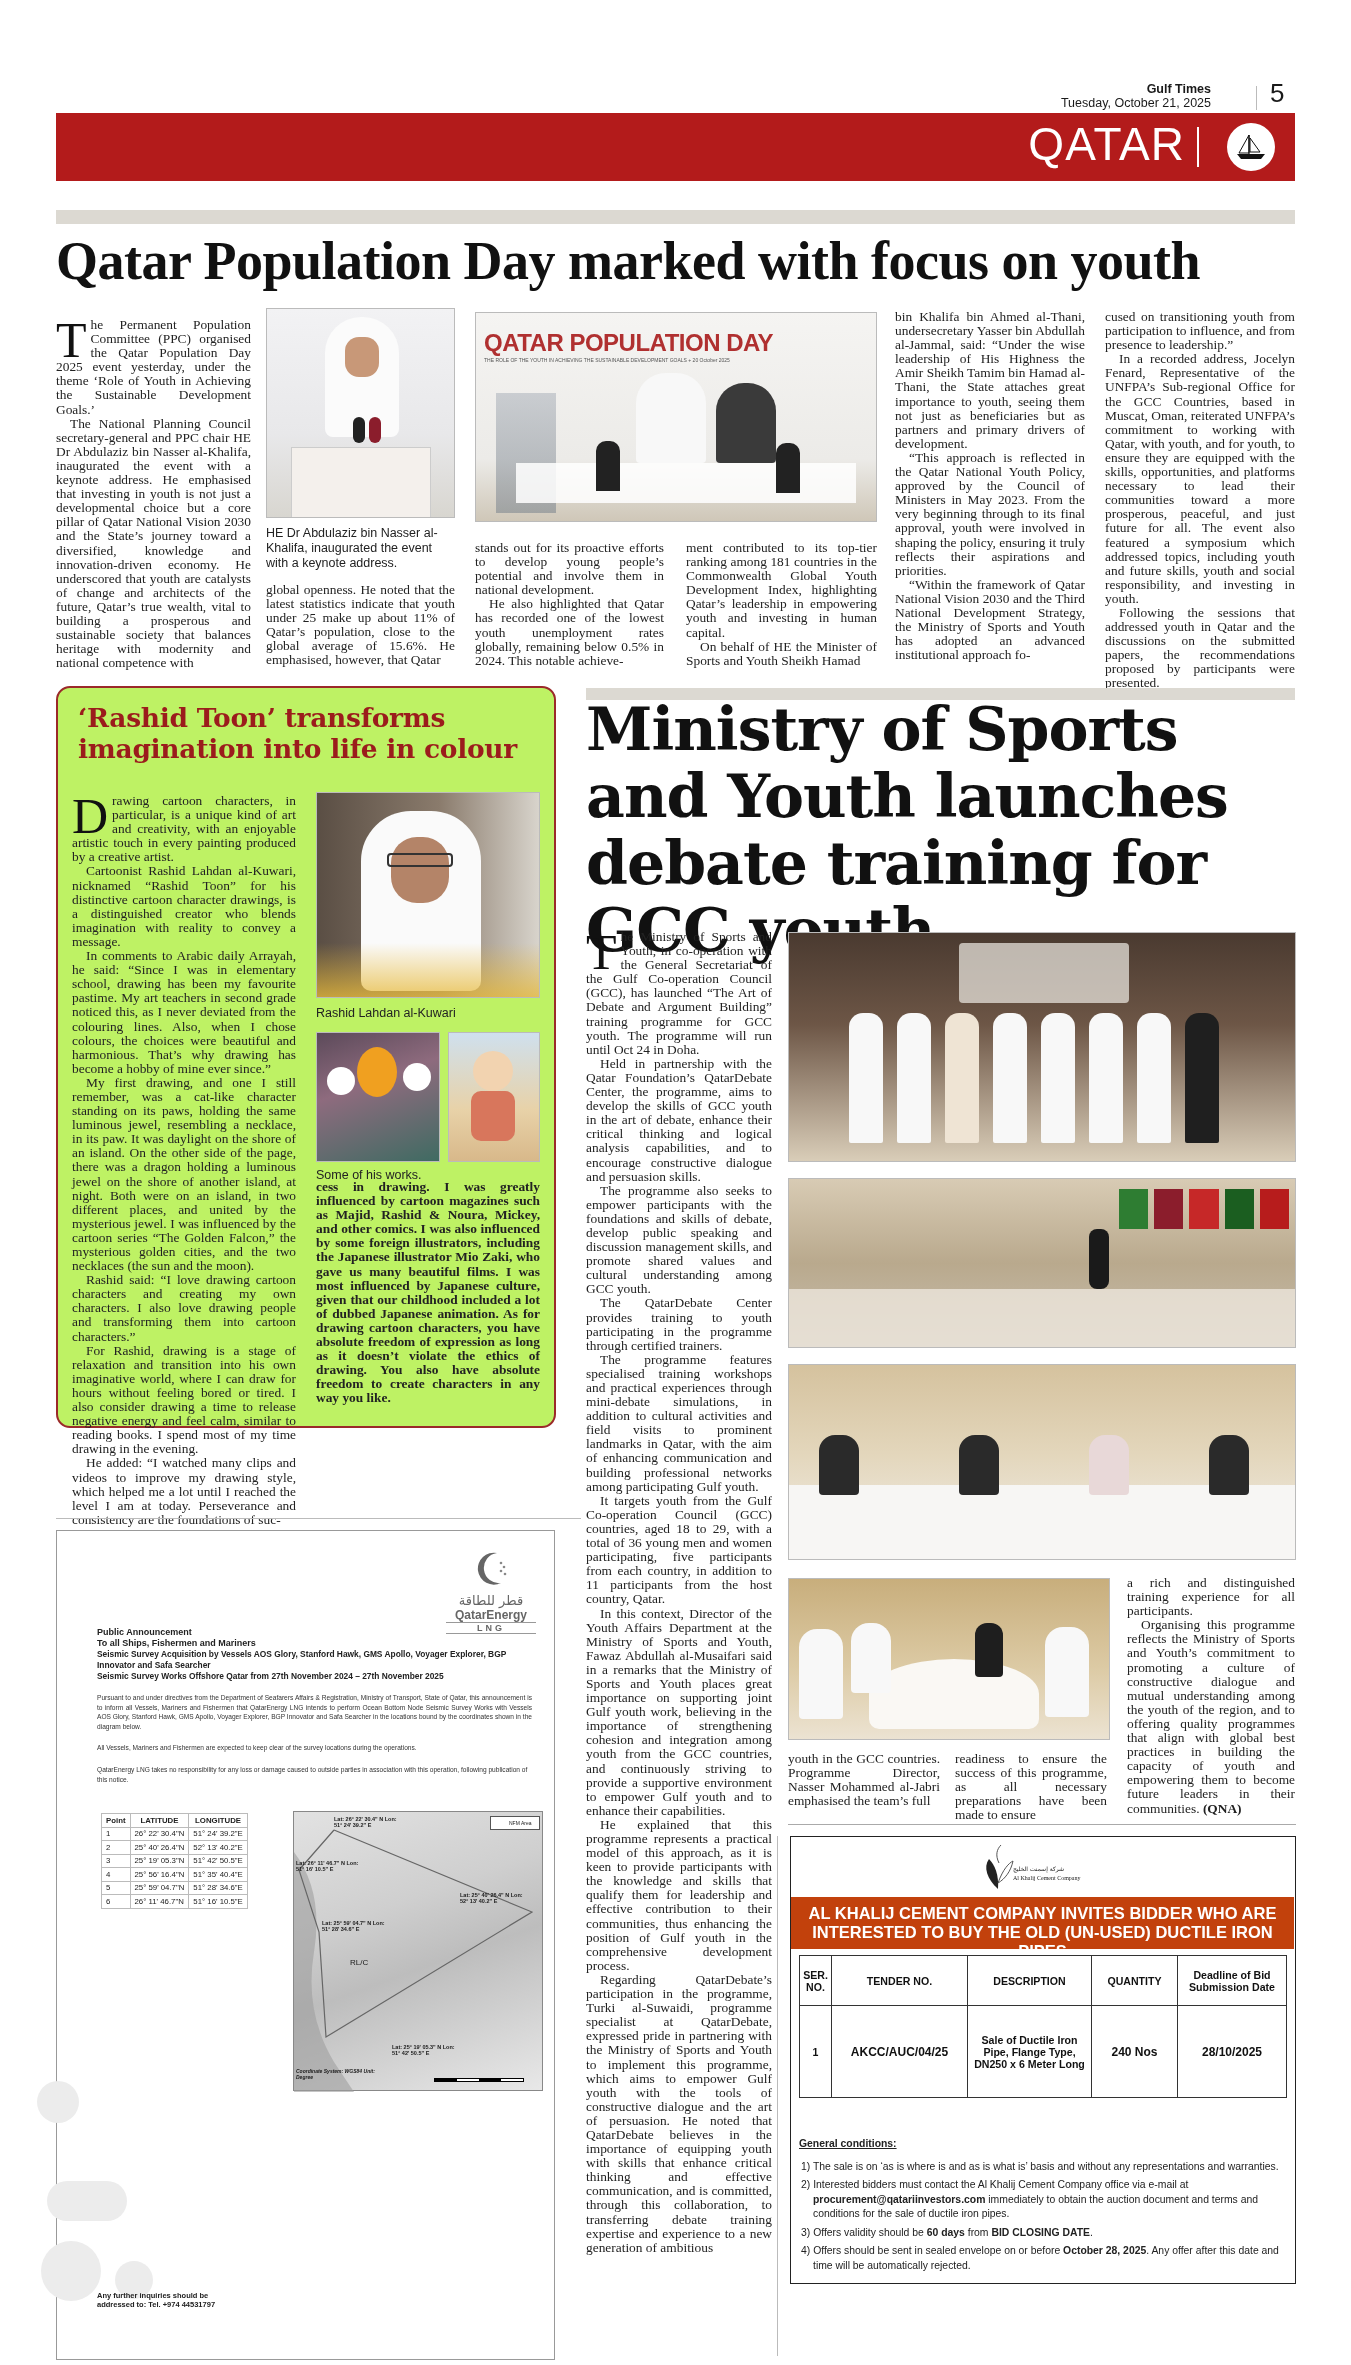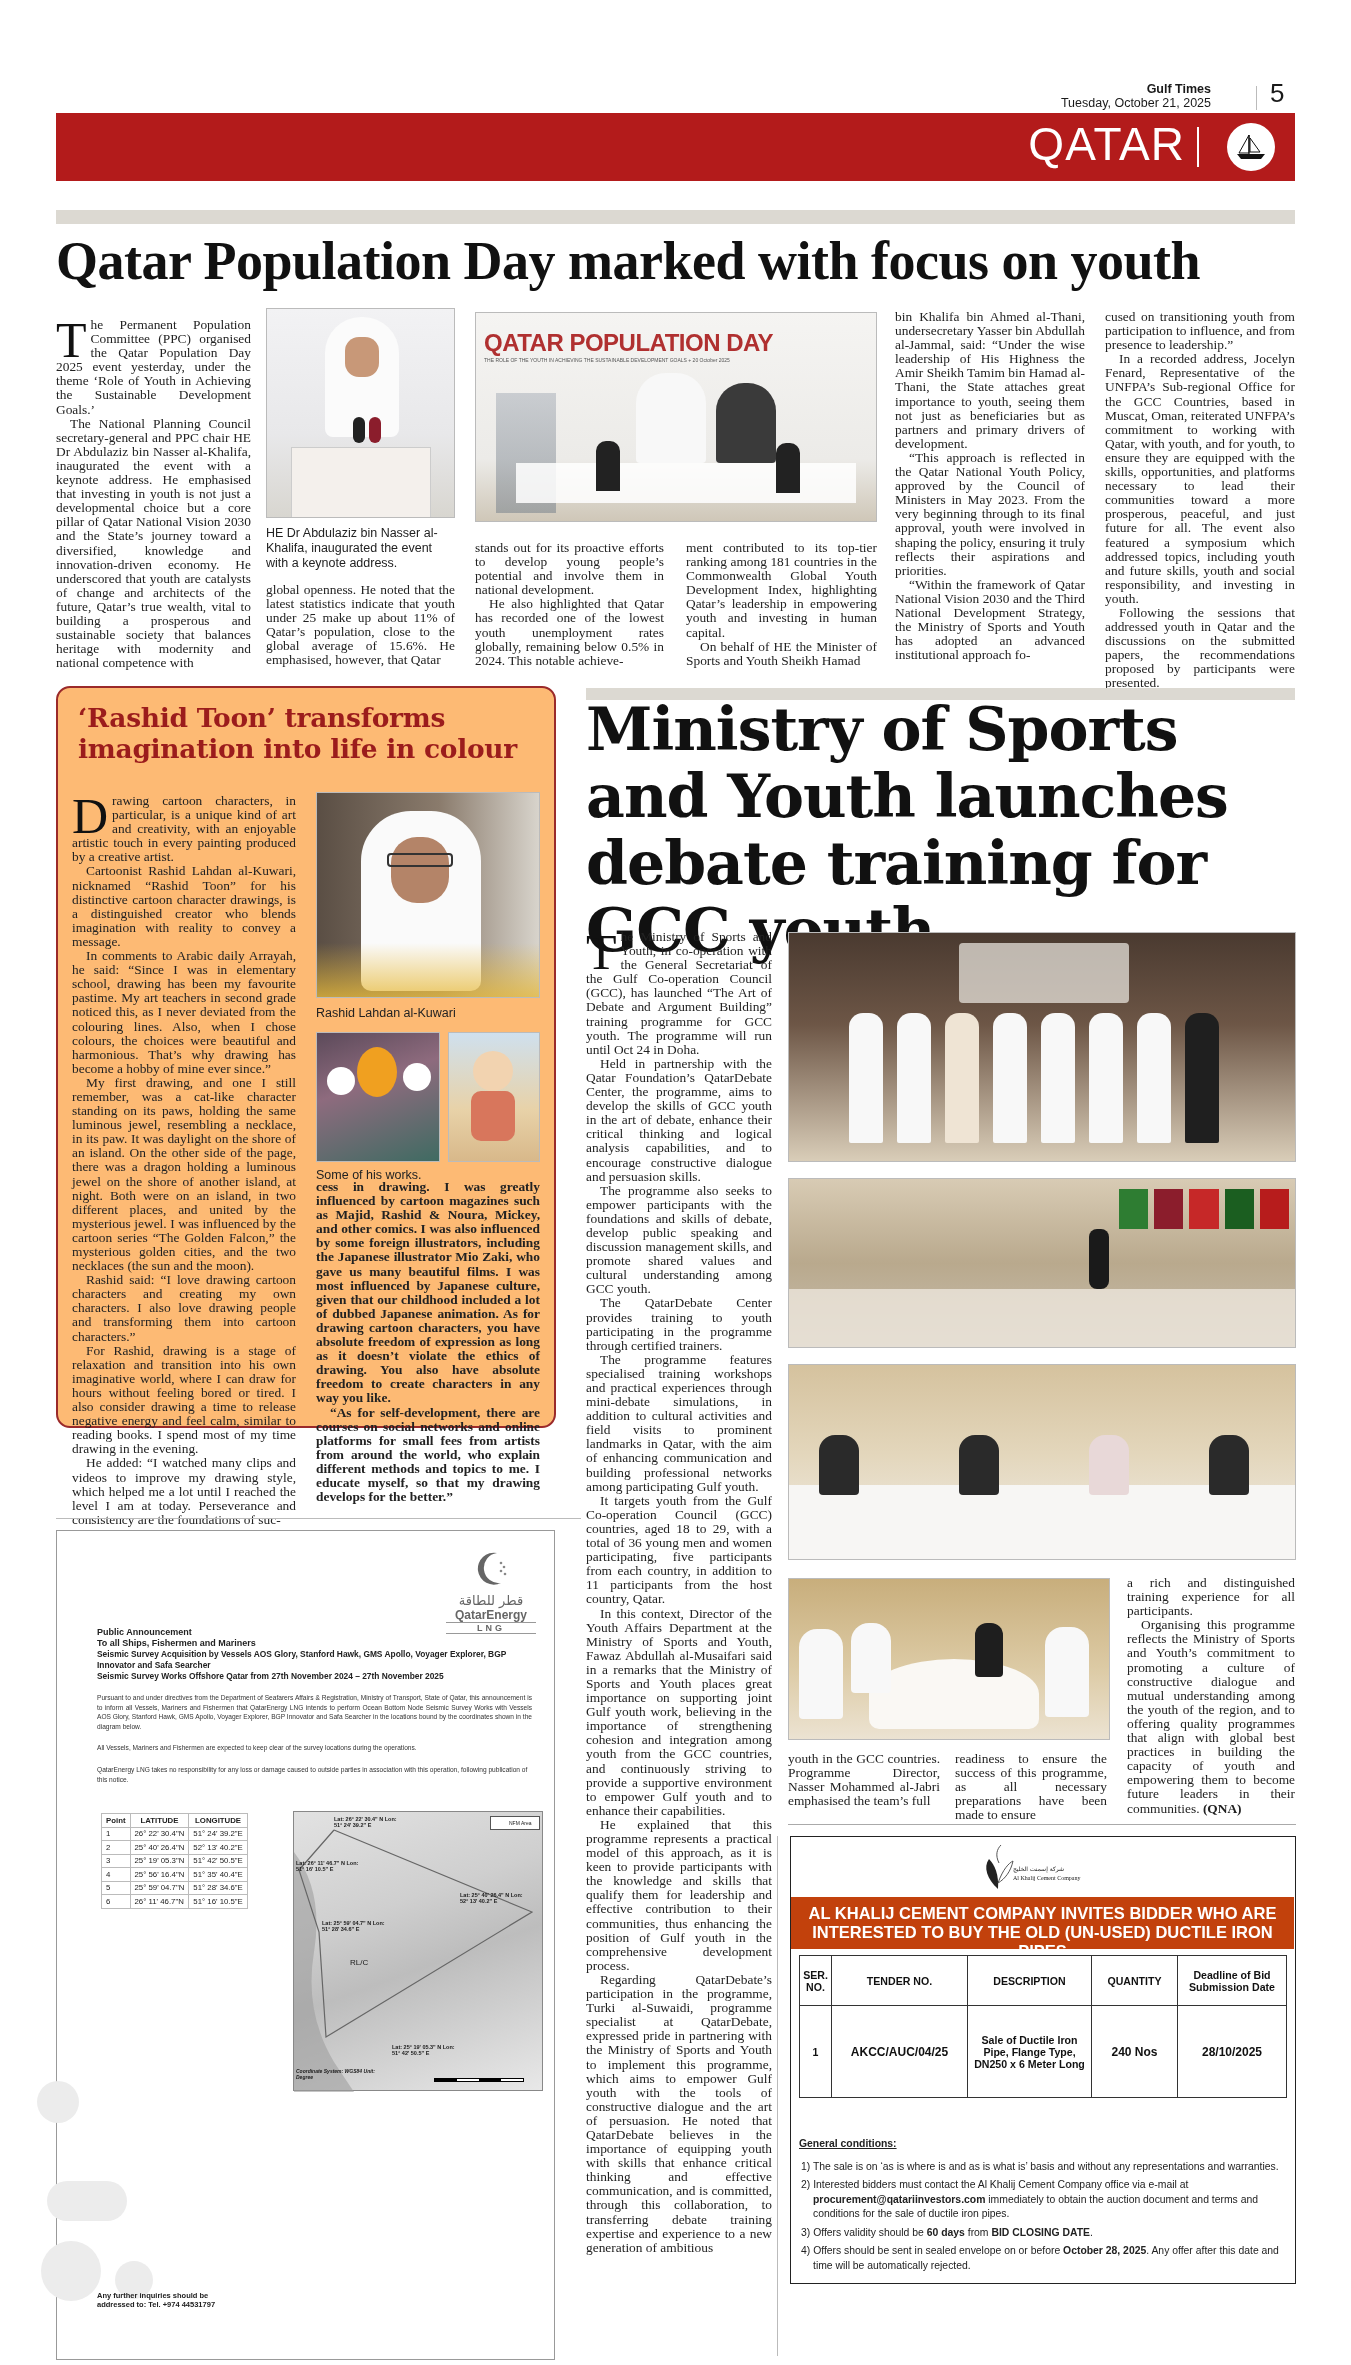--- a/index.html
+++ b/index.html
@@ -19,21 +19,21 @@
   .page-num { left: 1270px; top: 78px; font-family: "Liberation Sans", sans-serif; font-size: 26px; }
   .meta-divider { left: 1256px; top: 86px; width: 1px; height: 24px; background: #bbb; }
   .banner { left: 56px; top: 113px; width: 1239px; height: 68px; background: #b31b1b; }
   .banner-title { right: 110px; top: 4px; font-family: "Liberation Sans", sans-serif; font-size: 46px; font-weight: 300; color: #fff; letter-spacing: 1px; }
   .banner-sep { right: 96px; top: 14px; width: 2px; height: 40px; background: #fff; }
   .banner-logo { right: 20px; top: 10px; width: 48px; height: 48px; border-radius: 50%; background: #fff; display: flex; align-items: center; justify-content: center; }
   .grey-band { left: 56px; top: 210px; width: 1239px; height: 14px; background: #dcd9d2; }
   .headline1 { left: 56px; top: 230px; font-family: "Liberation Serif", serif; font-size: 54px; color: #111; letter-spacing: -0.5px; }
 
   
-  .rashid-box { left: 56px; top: 686px; width: 500px; height: 742px; border: 2px solid #9b2a2a; border-radius: 14px; background: #fdba74; }
+  .rashid-box { left: 56px; top: 686px; width: 500px; height: 742px; border: 2px solid #9b2a2a; border-radius: 14px; background: #bef264; }
   .rashid-title { left: 20px; top: 14px; font-family: "DejaVu Serif", serif; font-weight: bold; font-size: 26.5px; line-height: 31px; color: #9b1c1c; letter-spacing: -0.3px; }
 
   .headline2 { left: 586px; top: 696px; width: 720px; font-family: "DejaVu Serif", serif; font-weight: bold; font-size: 60px; line-height: 67px; color: #111; letter-spacing: -1px; }
   .grey-band2 { left: 586px; top: 688px; width: 709px; height: 12px; background: #dcd9d2; }
 
   
   .qe-ad { left: 56px; top: 1530px; width: 499px; height: 830px; border: 1px solid #999; background: #fff; }
   .qe-ad .deco { position: absolute; border-radius: 50%; background: #ececec; }
   .qe-head { font-family: "Liberation Sans", sans-serif; font-weight: bold; font-size: 8.4px; line-height: 11px; color: #222; }
   .qe-body { font-family: "Liberation Sans", sans-serif; font-size: 6.6px; line-height: 9.6px; color: #333; }
@@ -151,21 +151,20 @@
     <div style="position:absolute;left:86px;top:30px;width:28px;height:28px;background:#fff;border-radius:50%;"></div>
   </div>
   <div class="photo" style="left:390px; top:344px; width:92px; height:130px; background:linear-gradient(180deg,#cfe0ee 0%,#e8d2a8 60%,#d8b88a 100%);">
     <div style="position:absolute;left:24px;top:18px;width:40px;height:40px;background:#f2d3b0;border-radius:50%;"></div>
     <div style="position:absolute;left:22px;top:58px;width:44px;height:50px;background:#d8765c;border-radius:10px;"></div>
   </div>
   <div class="abs caption" style="left:258px; top:480px;">Some of his works.</div>
 
   <div class="abs body-text" style="left:258px; top:492px; width:224px;font-weight:bold;">
     <p class="first">cess in drawing. I was greatly influenced by cartoon magazines such as Majid, Rashid &amp; Noura, Mickey, and other comics. I was also influenced by some foreign illustrators, including the Japanese illustrator Mio Zaki, who gave us many beautiful films. I was most influenced by Japanese culture, given that our childhood included a lot of dubbed Japanese animation. As for drawing cartoon characters, you have absolute freedom of expression as long as it doesn’t violate the ethics of drawing. You also have absolute freedom to create characters in any way you like.</p>
-    <p>“As for self-development, there are courses on social networks and online platforms for small fees from artists from around the world, who explain different methods and topics to me. I educate myself, so that my drawing develops for the better.”</p>
   </div>
 </div>
 
 <div class="abs grey-band2"></div>
 <h2 class="abs headline2">Ministry of Sports and Youth launches debate training for GCC youth</h2>
 
 <div class="abs body-text" style="left:586px; top:930px; width:186px;">
   <p class="first"><span class="dropcap">T</span><span>he Ministry of Sports and Youth, in co-operation with the General Secretariat of the Gulf Co-operation Council (GCC), has launched “The Art of Debate and Argument Building” training programme for GCC youth. The programme will run until Oct 24 in Doha.</span></p>
   <p>Held in partnership with the Qatar Foundation’s QatarDebate Center, the programme, aims to develop the skills of GCC youth in the art of debate, enhance their critical thinking and logical analysis capabilities, and to encourage constructive dialogue and persuasion skills.</p>
   <p>The programme also seeks to empower participants with the foundations and skills of debate, develop public speaking and discussion management skills, and promote shared values and cultural understanding among GCC youth.</p>

